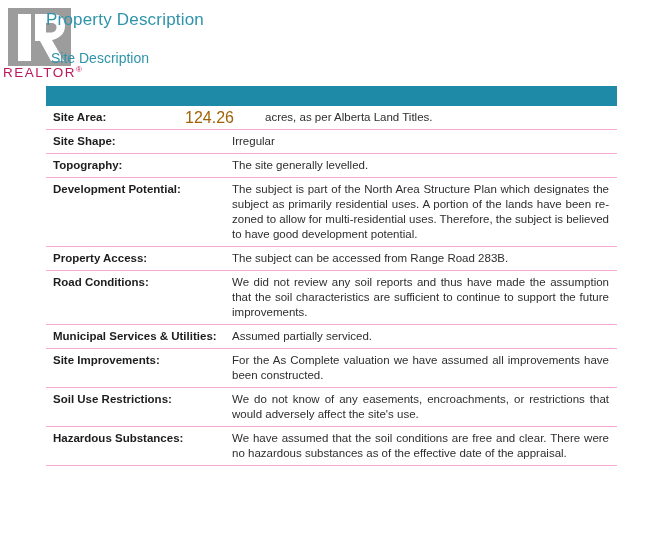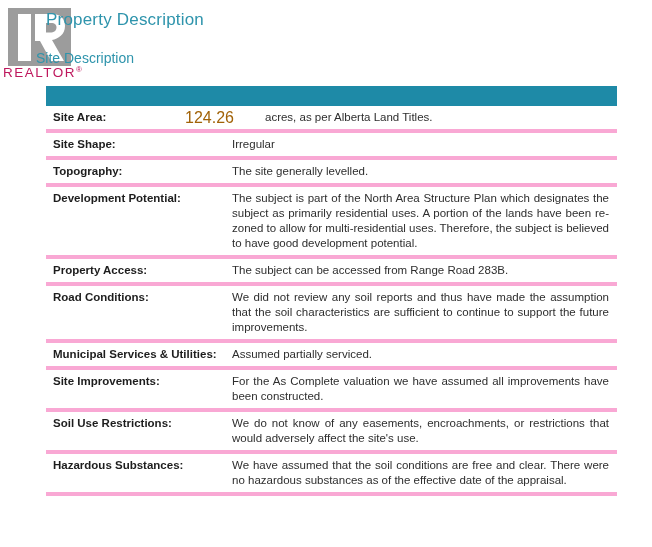--- a/index.html
+++ b/index.html
@@ -26,40 +26,40 @@
   .brand-text sup { font-size: 8px; letter-spacing: 0; vertical-align: 5px; }
 
   
   .page-title {
     position: absolute; left: 46px; top: 10px;
     font-size: 17px; font-weight: 400;
     color: #2e94ac; letter-spacing: 0.2px;
     z-index: 2; white-space: nowrap;
   }
   .page-subtitle {
-    position: absolute; left: 36px; top: 50px;
+    position: absolute; left: 51px; top: 50px;
     font-size: 14px; font-weight: 400;
     color: #2e94ac; z-index: 2; white-space: nowrap;
   }
 
   
   .section-bar {
     position: absolute; left: 46px; top: 86px;
     width: 571px; height: 20px;
     background: #1e8aa7;
   }
 
   
   .site-table {
     position: absolute; left: 46px; top: 106px;
     width: 571px;
   }
   .t-row {
     display: flex;
-    border-bottom: 4px solid #f9a8d4;
+    border-bottom: 1px solid #f9a8d4;
   }
   .t-label {
     flex: 0 0 186px;
     padding: 4px 4px 4px 7px;
     font-size: 11.5px; font-weight: 700;
     color: #1d1d1d; line-height: 15px;
   }
   .t-value {
     flex: 1 1 auto;
     padding: 4px 8px 4px 0;

